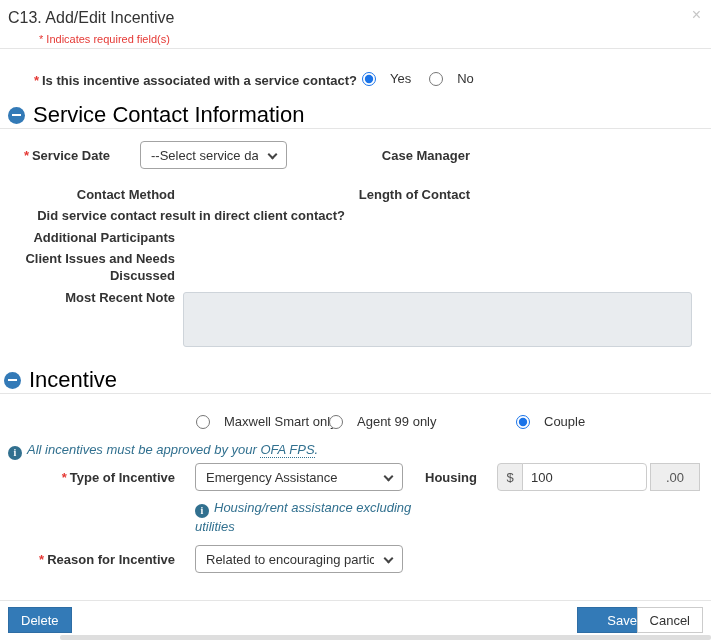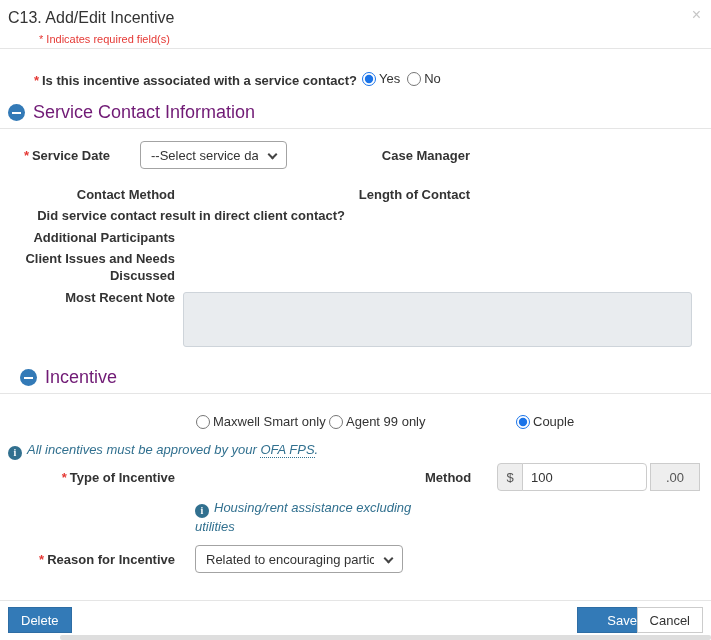--- a/index.html
+++ b/index.html
@@ -12,23 +12,23 @@
   .close-x { font-size:16px; color:#c6c6c6; cursor:pointer; line-height:1; }
   .req-note { font-size:11px; color:#e53935;margin-left:31px; }
   .hr { height:0; border-top:1px solid #e5e5e5; left:0; right:0; }
 
   .lbl { font-weight:bold; font-size:13px; color:#333; text-align:right; }
   .ast { color:#e53935; font-weight:bold; margin-right:3px; }
 
   .sec-head { display:flex; align-items:center; gap:8px; }
   .minus-ic { width:17px; height:17px; border-radius:50%; background:#337ab7; position:relative; flex:0 0 17px; }
   .minus-ic::after { content:""; position:absolute; left:4px; right:4px; top:7.5px; height:2px; background:#fff; }
-  .sec-title { font-size:18px; color:#701a75; }
+  .sec-title { font-size:22px; color:#000000; }
 
-  .radio-grp { display:flex; align-items:flex-end; gap:1px; font-size:13px; }
+  .radio-grp { display:flex; align-items:flex-end; gap:12px; font-size:13px; }
   .radio-grp input { width:14px; height:14px; accent-color:#1a73e8; margin:0 2px 0 0; }
 
   .sel { background:#fff; border:1px solid #a3a3a3; border-radius:4px; height:28px;
          display:flex; align-items:center; padding:0 28px 0 10px; font-size:13px; color:#333;
          position:absolute; cursor:pointer; }
   .sel .txt { white-space:nowrap; overflow:hidden; }
   .chev { position:absolute; right:10px; top:9px; width:7px; height:7px;
           border-right:2px solid #444; border-bottom:2px solid #444; transform:rotate(45deg); }
 
   .ta { background:#e9ecef; border:1px solid #ced4da; border-radius:3px; font-size:13px; padding:4px 6px; resize:none; }
@@ -91,21 +91,21 @@
 
   <div class="abs lbl" style="left:0; top:208px; width:345px;">Did service contact result in direct client contact?</div>
 
   <div class="abs lbl" style="left:0; top:230px; width:175px;">Additional Participants</div>
 
   <div class="abs lbl" style="left:0; top:250px; width:175px; line-height:17px;">Client Issues and Needs Discussed</div>
 
   <div class="abs lbl" style="left:0; top:290px; width:175px;">Most Recent Note</div>
   <textarea class="abs ta" style="left: 183px; top: 292px; width: 509px; height: 55px;" disabled=""></textarea>
 
-  <div class="abs sec-head" style="left:20px; top:367px;justify-content:center;">
+  <div class="abs sec-head" style="left:4px; top:367px;justify-content:center;">
     <span class="minus-ic"></span>
     <span class="sec-title">Incentive</span>
   </div>
   <div class="abs hr" style="top:393px;"></div>
 
   <div class="abs radio-grp" style="left:196px; top:414px;">
     <input type="radio" name="incfor" style="">
     <span>Maxwell Smart only</span>
   </div>
   <div class="abs radio-grp" style="left:329px; top:414px;">
@@ -117,22 +117,26 @@
     <span>Couple</span>
   </div>
 
   <div class="abs info" style="left:8px; top:441px;">
     <span class="info-ic">i</span><span>All incentives must be approved by your </span><span class="abbr">OFA FPS</span><span>.</span>
   </div>
 
   <div class="abs lbl" style="left:0; top:470px; width:175px;">
     <span class="ast">*</span><span>Type of Incentive</span>
   </div>
+  <div class="sel" style="left:195px; top:463px; width:208px;">
+    <span class="txt">Emergency Assistance</span>
+    <span class="chev"></span>
+  </div>
 
-  <div class="abs lbl" style="left:425px; top:470px; width:68px; text-align:left;">Method</div>
+  <div class="abs lbl" style="left:425px; top:470px; width:68px; text-align:left;">Housing</div>
   <div class="abs addon" style="left:497px; top:463px; width:26px; border-radius:4px 0 0 4px;">$</div>
   <input class="abs amt-input" style="left: 522px; top: 463px; width: 125px;" value="100">
   <div class="abs addon" style="left:650px; top:463px; width:50px; border-radius:0;">.00</div>
 
   <div class="abs info" style="left:195px; top:499px; width:222px;">
     <span class="info-ic">i</span><span>Housing/rent assistance excluding utilities</span>
   </div>
 
   <div class="abs lbl" style="left:0; top:552px; width:175px;">
     <span class="ast">*</span><span>Reason for Incentive</span>

